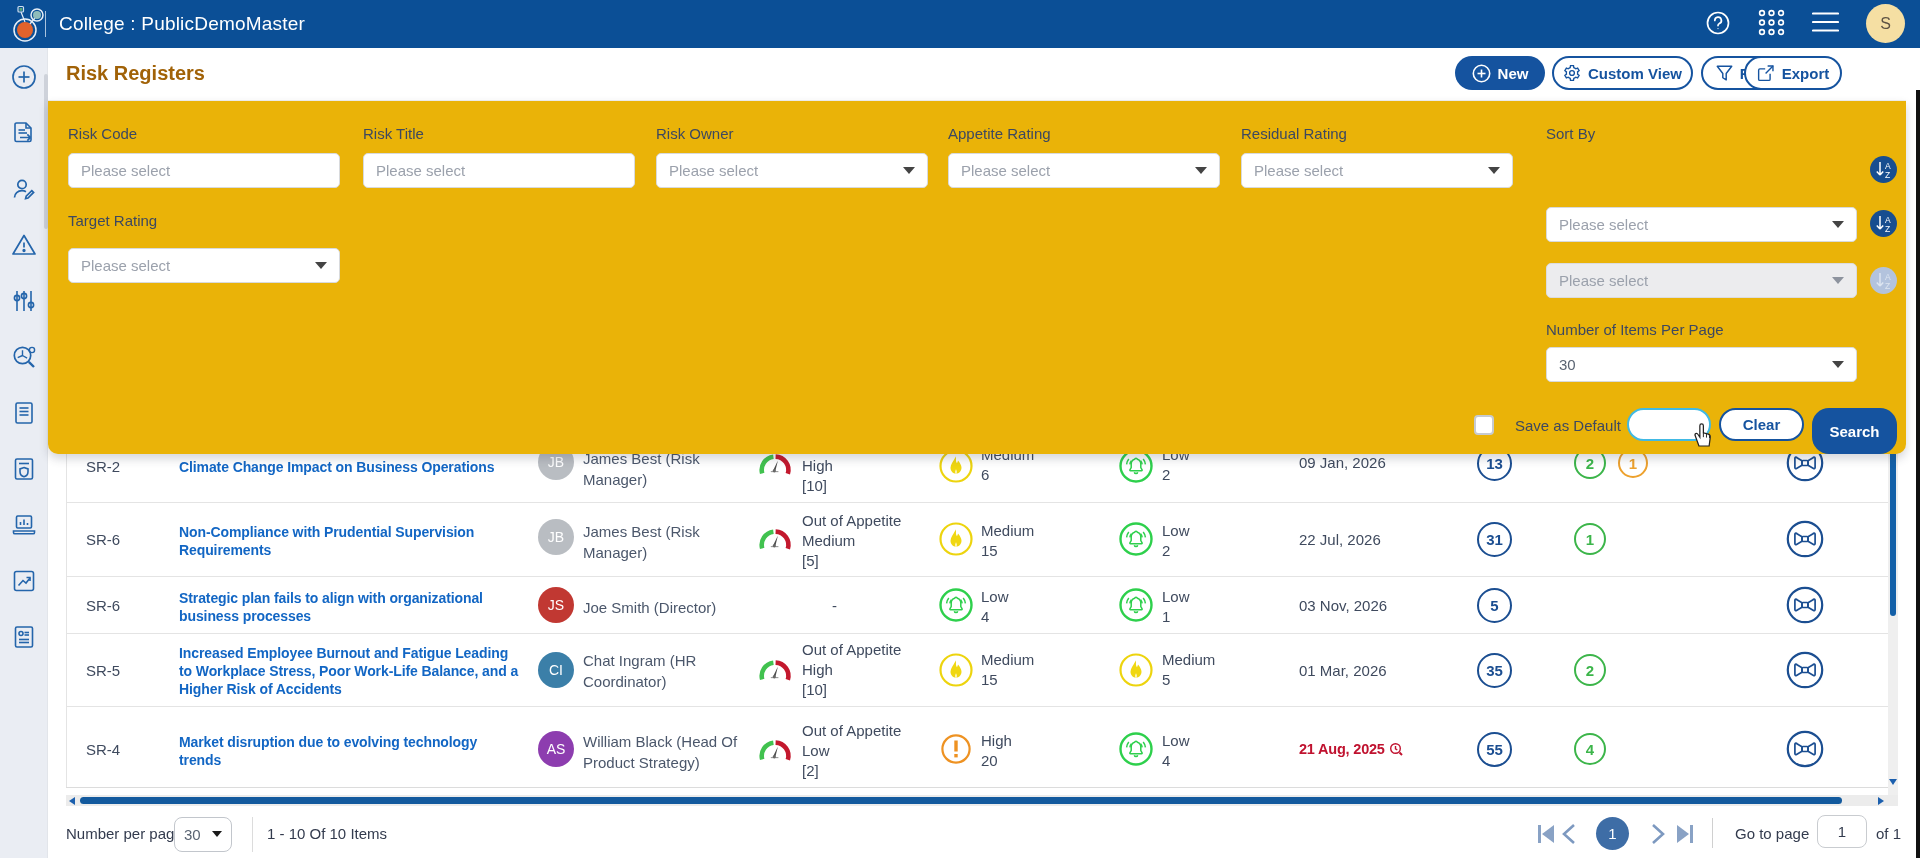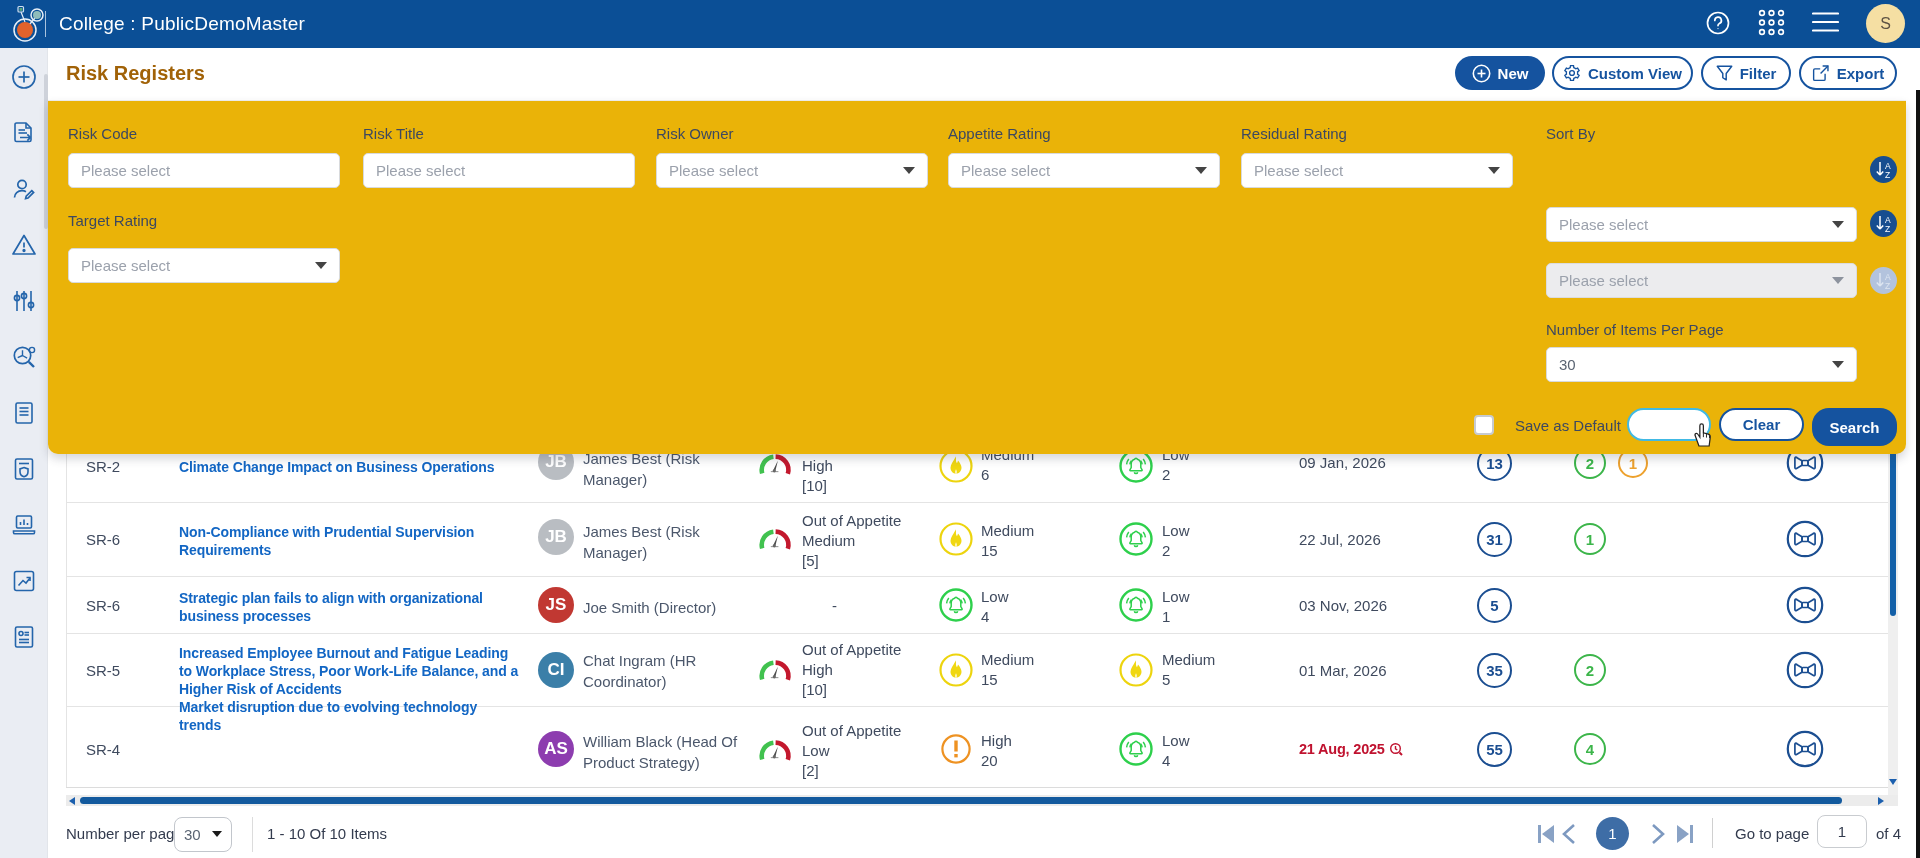--- a/index.html
+++ b/index.html
@@ -21,21 +21,21 @@
   #panel { position:absolute; left:48px; top:100px; width:1858px; height:354px; background:#eab308; border-top:1px solid #ebebeb; border-radius:0 0 10px 10px; box-shadow:0 5px 10px rgba(50,55,75,0.20); z-index:30; }
   .flabel { position:absolute; font-size:15px; color:#3d4860; }
   .finput { position:absolute; height:35px; background:#fff; border:1px solid #d8dadd; border-radius:5px; font-size:15px; color:#9ba1ac; display:flex; align-items:center; padding:0 12px; }
   .finput .caret { position:absolute; right:12px; top:13px; width:0; height:0; border-left:6px solid transparent; border-right:6px solid transparent; border-top:7px solid #444; }
   .sortbtn { position:absolute; width:27px; height:27px; border-radius:50%; background:#174e90; }
   
   .sep { position:absolute; left:66px; right:24px; height:1px; background:#e4e4e4; }
   .rowc { position:absolute; font-size:15px; color:#3f4a5e; }
   .link { font-size:14px; letter-spacing:-0.1px; font-weight:bold; color:#1266c4; line-height:18px; }
   .owner { font-size:15px; color:#4b576b; line-height:21px; }
-  .av { position:absolute; width:36px; height:36px; border-radius:50%; color:#fff; font-size:17px; font-weight:bold; display:flex; align-items:center; justify-content:center; }
+  .av { position:absolute; width:36px; height:36px; border-radius:50%; color:#fff; font-size:14px; font-weight:normal; display:flex; align-items:center; justify-content:center; }
   .l20 { line-height:20px; }
   .numc { position:absolute; border-radius:50%; display:flex; align-items:center; justify-content:center; font-weight:bold; background:#fff; }
   
   #pgbar { position:absolute; left:48px; top:806px; width:1872px; height:52px; background:#fff; font-size:15px; color:#333b4e; }
 </style>
 </head>
 <body>
 <div id="topbar">
   <svg class="abs" style="left:8px;top:3px" width="40" height="42" viewBox="0 0 40 42">
     <line x1="21" y1="22" x2="27" y2="15" stroke="#e8eff7" stroke-width="1.2"></line>
@@ -158,21 +158,21 @@
       <path d="M19.4 13.5c.07-.49.11-.99.11-1.5s-.04-1.01-.11-1.5l2.1-1.63-2-3.46-2.49 1a7.9 7.9 0 0 0-2.6-1.5L14 2.2h-4l-.41 2.7a7.9 7.9 0 0 0-2.6 1.5l-2.49-1-2 3.46 2.1 1.64c-.07.49-.1.99-.1 1.5s.03 1.01.1 1.5L2.5 15.13l2 3.46 2.49-1c.77.66 1.65 1.17 2.6 1.5l.41 2.71h4l.41-2.7a7.9 7.9 0 0 0 2.6-1.5l2.49 1 2-3.47z"></path>
     </svg>
     <span>Custom View</span>
   </div>
   <div class="pill" style="left:1653px;width:90px">
     <svg width="17" height="17" viewBox="0 0 20 20" fill="none" stroke="#15539f" stroke-width="1.7" stroke-linejoin="round">
         <path d="M1.5 1.5h17L12 10v7.5l-4-2.5V10z"></path>
       </svg>
     <span>Filter</span>
   </div>
-  <div class="pill" style="left:1751px;width:98px">
+  <div class="pill" style="left:1696px;width:98px">
     <svg width="18" height="18" viewBox="0 0 22 22" fill="none" stroke="#15539f" stroke-width="1.7">
       <path d="M16 12v6.5a1.5 1.5 0 0 1-1.5 1.5h-11A1.5 1.5 0 0 1 2 18.5v-11A1.5 1.5 0 0 1 3.5 6H10"></path>
       <path d="M13 2.5h6.5V9"></path>
         <path d="M19.5 2.5 10.5 11.5"></path>
     </svg>
     <span>Export</span>
   </div>
 </div>
 <svg width="0" height="0" style="position:absolute">
 <defs>
@@ -299,21 +299,21 @@
     </svg>
   <div class="rowc l20" style="left:1162px;top:650px">Medium<br>5</div>
   <div class="rowc" style="left:1299px;top:662px">01 Mar, 2026</div>
   <div class="numc" style="left:1477px;top:653px;width:35px;height:35px;border:2px solid #1b4e91;color:#1b4e91;font-size:15px">35</div>
   <div class="numc" style="left:1574px;top:654px;width:32px;height:32px;border:2px solid #3cb54a;color:#3cb54a;font-size:15px">2</div>
   <svg class="abs" style="left:1786px;top:651px" width="38" height="38">
       <use href="#bowtie"></use>
     </svg>
 
   <div class="rowc" style="left:86px;top:741px">SR-4</div>
-  <div class="rowc link" style="left:179px;top:698px">Market disruption due to evolving technology<br>trends</div>
+  <div class="rowc link" style="left:179px;top:733px">Market disruption due to evolving technology<br>trends</div>
   <div class="av" style="left:538px;top:731px;background:#8d3daf">AS</div>
   <div class="rowc owner" style="left:583px;top:731px">William Black (Head Of<br>Product Strategy)</div>
   <svg class="abs" style="left:757px;top:735px" width="36" height="26">
       <use href="#gauge"></use>
     </svg>
   <div class="rowc l20" style="left:802px;top:721px">Out of Appetite<br>Low<br>[2]</div>
   <svg class="abs" style="left:941px;top:734px" width="30" height="30">
       <use href="#excl"></use>
     </svg>
   <div class="rowc l20" style="left:981px;top:731px">High<br>20</div>
@@ -372,21 +372,21 @@
     <path d="M10 6v13m0 0-3.2-3.4M10 19l3.2-3.4" stroke="#dde5f0" stroke-width="1.5" fill="none"></path>
     <text x="15" y="12.5" font-size="8.5" fill="#dde5f0" font-family="Liberation Sans">A</text>
     <text x="15" y="22" font-size="8.5" fill="#dde5f0" font-family="Liberation Sans">Z</text>
   </svg>
   <div class="flabel" style="left:1498px;top:220px">Number of Items Per Page</div>
   <div class="finput" style="left:1498px;top:246px;width:311px;color:#5a6472">30<span class="caret"></span></div>
   <div class="abs" style="left:1426px;top:314px;width:20px;height:20px;border:2px solid #c6cad1;border-radius:4px;background:#fff"></div>
   <div class="flabel" style="left:1467px;top:316px;color:#3d4860">Save as Default</div>
   <div class="abs" style="left:1579px;top:307px;width:84px;height:33px;border:2px solid #41b9e4;border-radius:17px;background:#fff"></div>
   <div class="abs" style="left:1671px;top:307px;width:85px;height:33px;border:2px solid #15539f;border-radius:17px;background:#fff;display:flex;align-items:center;justify-content:center;font-size:15px;font-weight:bold;color:#15539f">Clear</div>
-  <div class="abs" style="left:1764px;top:307px;width:85px;height:38px;border-radius:17px;background:#15539f;display:flex;align-items:center;justify-content:center;font-size:15px;font-weight:bold;color:#fff">Search</div>
+  <div class="abs" style="left:1764px;top:307px;width:85px;height:46px;border-radius:17px;background:#15539f;display:flex;align-items:center;justify-content:center;font-size:15px;font-weight:bold;color:#fff">Search</div>
   <svg class="abs" style="left:1643px;top:320px;z-index:50" width="23" height="27" viewBox="0 0 26 30">
     <path d="M9 28 5 17c-1.5-3 1.5-4.5 3-2l2 3V5c0-2.8 4-2.8 4 0v8l5.5 1.5c2 .6 2.5 2 2.2 4L20.5 28z" fill="#fff" stroke="#222" stroke-width="1.4"></path>
     <path d="M14 13v5M17.5 14.5v4M21 16v3" stroke="#222" stroke-width="1.1" fill="none"></path>
   </svg>
 </div>
 <div id="pgbar">
   <div class="abs" style="left:18px;top:19px">Number per page</div>
   <div class="abs" style="left:126px;top:11px;width:58px;height:35px;border:1.5px solid #c2c6cc;border-radius:8px;background:#fff">
     <span class="abs" style="left:9px;top:8px;color:#5a6472">30</span>
     <span class="abs" style="right:9px;top:13px;width:0;height:0;border-left:5.5px solid transparent;border-right:5.5px solid transparent;border-top:6.5px solid #1a1a1a"></span>
@@ -404,15 +404,15 @@
   <svg class="abs" style="left:1603px;top:18px" width="14" height="20" viewBox="0 0 14 20" fill="none" stroke="#7d99c0" stroke-width="2.6">
     <path d="M2 1l10 9-10 9"></path>
   </svg>
   <svg class="abs" style="left:1628px;top:18px" width="18" height="20" viewBox="0 0 18 20" fill="#89a2c5">
     <path d="M1 1v18l12-9z"></path>
       <rect x="14" y="1" width="3" height="18"></rect>
   </svg>
   <div class="abs" style="left:1664px;top:12px;width:1px;height:30px;background:#d0d0d0"></div>
   <div class="abs" style="left:1687px;top:19px">Go to page</div>
   <div class="abs" style="left:1769px;top:9px;width:50px;height:33px;border:1px solid #c9ccd0;border-radius:8px;background:#fff;display:flex;align-items:center;justify-content:center">1</div>
-  <div class="abs" style="left:1828px;top:19px">of 4</div>
+  <div class="abs" style="left:1828px;top:19px">of 1</div>
 </div>
 <div class="abs" style="left:1916px;top:90px;width:4px;height:768px;background:#111;z-index:60"></div>
 
 </body></html>

